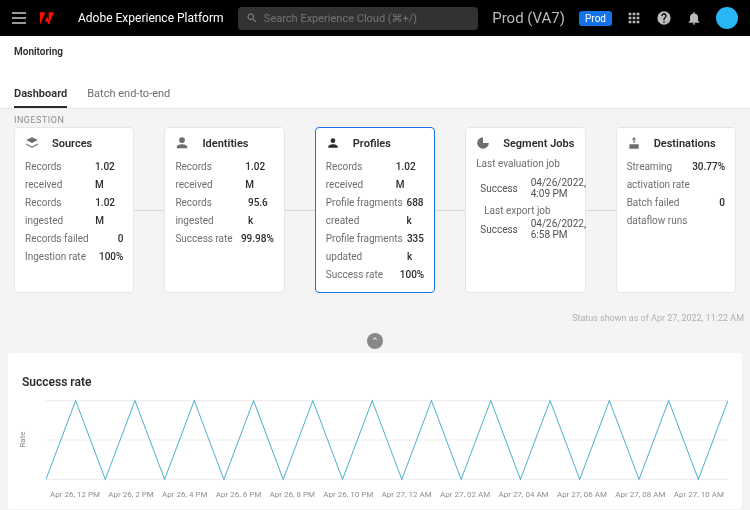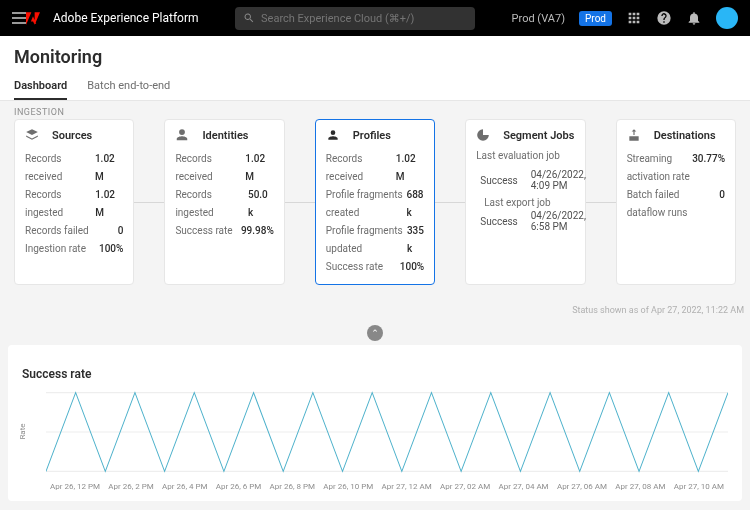--- a/index.html
+++ b/index.html
@@ -1,31 +1,31 @@
 <!DOCTYPE html>
 <html><head>
 <meta charset="utf-8">
 <style>
 * { margin:0; padding:0; box-sizing:border-box; font-family: -apple-system, BlinkMacSystemFont, "Segoe UI", Roboto, sans-serif; }
 body { background:#f4f4f4; font-size:11px; color:#4b4b4b; }
 .top-nav { background:#000; height:36px; display:flex; align-items:center; padding:0 12px; color:#fff; }
 .top-nav .menu-icon { width:14px; height:12px; display:flex; flex-direction:column; justify-content:space-between; cursor:pointer; }
 .top-nav .menu-icon span { height:2px; background:#999; }
-.top-nav .brand { display:flex; align-items:center; gap:13px; font-size:12px; }
+.top-nav .brand { display:flex; align-items:center; gap:24px; margin-left:14px; font-size:12px; }
 .top-nav .brand-logo { width:14px; height:14px; }
 .top-nav .search-wrap { margin-left:auto; margin-right:auto; position:relative; }
 .top-nav .search-wrap svg { position:absolute; left:8px; top:50%; transform:translateY(-50%); }
 .top-nav .search { background:#323232; border:none; border-radius:4px; color:#ccc; padding:5px 10px 5px 26px; width:240px; font-size:11px; }
 .top-nav .right-cluster { display:flex; align-items:center; gap:14px; }
-.env-label { color:#bbb; font-size:11px; }
+.env-label { color:#bbb; font-size:15px; }
 .env-badge { background:#1473e6; color:#fff; font-size:10px; padding:2px 6px; border-radius:3px; }
 .grid-icon, .help-icon, .bell-icon { width:16px; height:16px; fill:#bbb; cursor:pointer; }
 .avatar { width:22px; height:22px; border-radius:50%; background:#29b6f6; cursor:pointer; }
 .header-block { background:#fff; padding:10px 14px 0; border-bottom:1px solid #e6e6e6; }
-h1 { font-size:18px; font-weight:600; color:#2c2c2c; margin-bottom:6px; }
+h1 { font-size:10px; font-weight:600; color:#2c2c2c; margin-bottom:24px; }
 .tabs { display:flex; gap:20px; font-size:11px; }
 .tabs .tab { padding:6px 0; color:#6e6e6e; cursor:pointer;text-align:right; }
 .tabs .tab.active { color:#2c2c2c; border-bottom:2px solid #2c2c2c; font-weight:600; }
 
 .section-label { font-size:9px; letter-spacing:.5px; color:#8e8e8e; padding:6px 14px 2px; text-transform:uppercase; }
 .section-label.right { text-align:right; }
 
 .cards-row { display:flex; align-items:stretch; gap:0; padding:0 14px 8px; }
 .card { background:#fff; border:1px solid #e6e6e6; border-radius:4px; padding:8px 10px; flex:1; min-width:0; position:relative; }
 .card.selected { border:1.5px solid #1473e6; }
@@ -142,21 +142,21 @@
           <path d="M12 12a5 5 0 1 0-5-5 5 5 0 0 0 5 5zm0 2c-3 0-9 1.5-9 4.5V21h18v-2.5c0-3-6-4.5-9-4.5z"></path>
         </svg>
       <span class="card-title">Identities</span>
     </div>
     <div class="card-row">
         <span class="k">Records received</span>
         <span class="v">1.02 M</span>
       </div>
     <div class="card-row">
         <span class="k">Records ingested</span>
-        <span class="v">50.0 k</span>
+        <span class="v">95.6 k</span>
       </div>
     <div class="card-row">
         <span class="k">Success rate</span>
         <span class="v">99.98%</span>
       </div>
   </div>
   <div class="connector"></div>
   <div class="card selected">
     <div class="card-head">
       <svg viewBox="0 0 24 24" fill="#2c2c2c">

